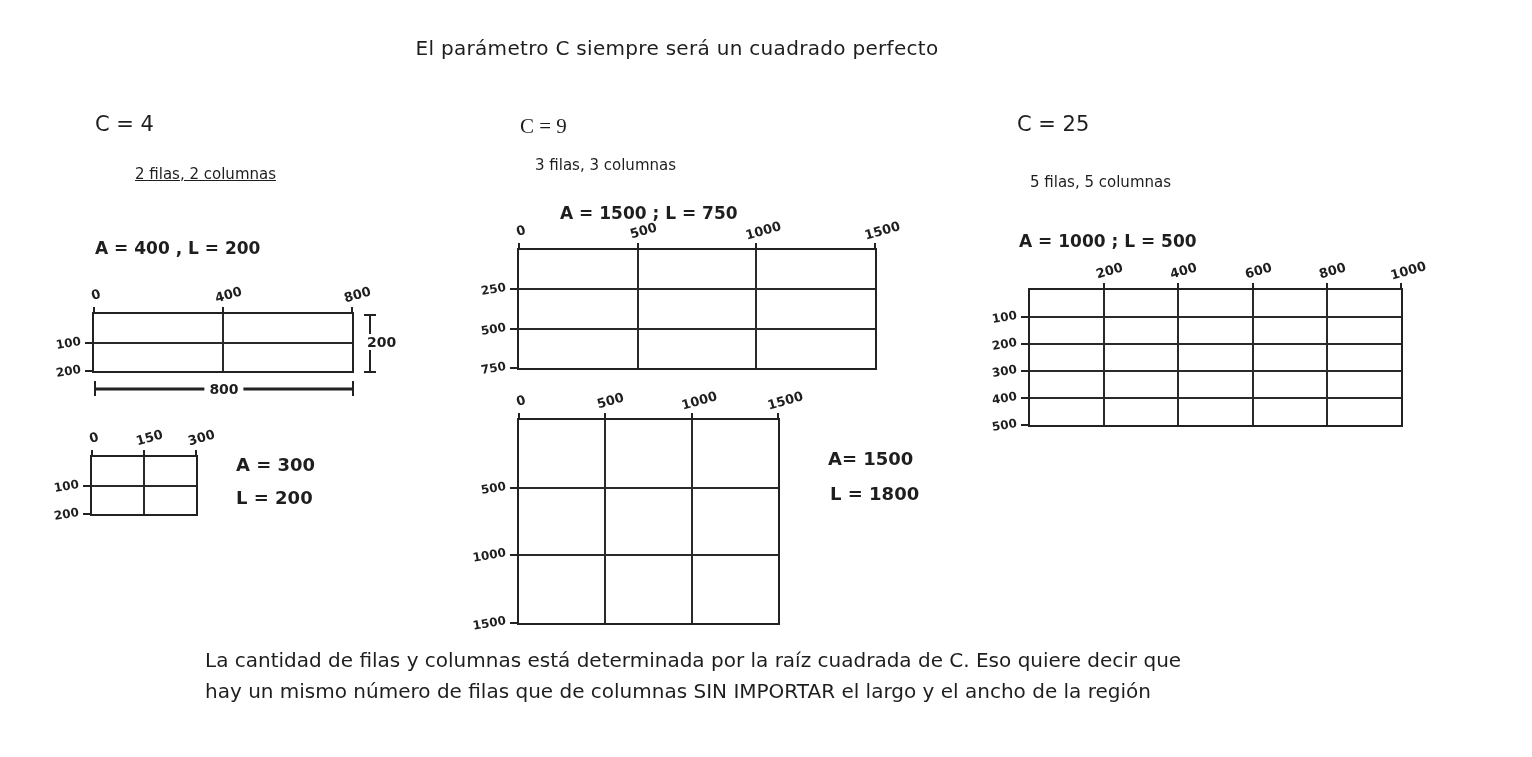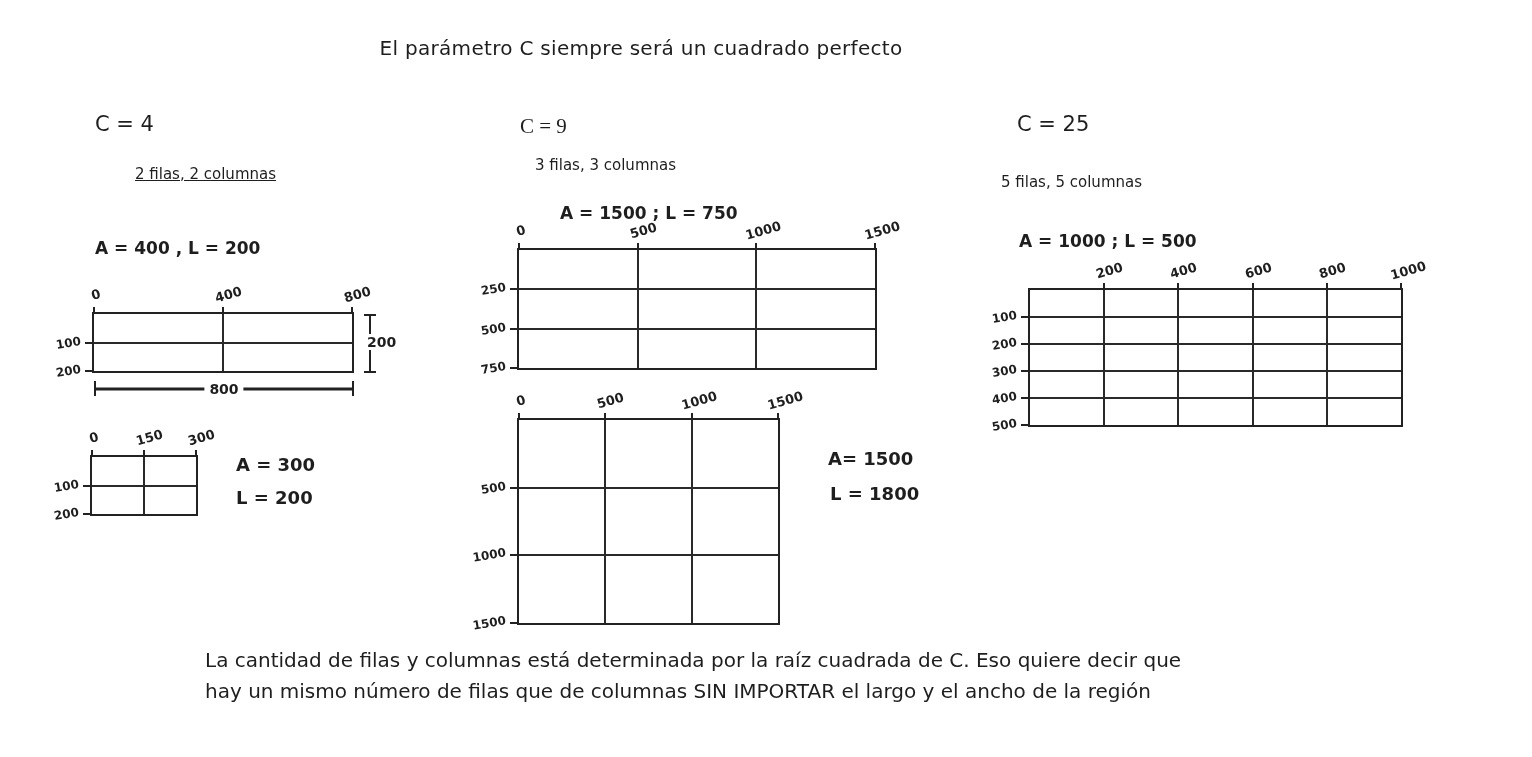--- a/index.html
+++ b/index.html
@@ -1,21 +1,21 @@
 <!DOCTYPE html>
 <html><head>
 <meta charset="utf-8">
 <style>
   html,body{margin:0;padding:0;}
   body{
     width:1532px;height:757px;position:relative;background:#ffffff;
     font-family:"DejaVu Sans",sans-serif;color:#1e1e1e;overflow:hidden;
   }
   .abs{position:absolute;white-space:nowrap;}
-  .title{font-size:20px;letter-spacing:.3px;}
+  .title{font-size:20px;letter-spacing:.3px;margin-left:36px;}
   .heading{font-size:21px;}
   .subtitle{font-size:15px;}
   .caption{font-size:17px;font-weight:bold;}
   .note{font-size:18px;font-weight:bold;line-height:33px;}
   .footer-line{font-size:20px;line-height:31px;}
   .grid{position:absolute;border:2px solid #222;box-sizing:border-box;background:transparent;}
   .vline{position:absolute;top:0;bottom:0;width:2px;background:#2a2a2a;transform:translateX(-1px);}
   .hline{position:absolute;left:0;right:0;height:2px;background:#2a2a2a;transform:translateY(-1px);}
   .xtick{position:absolute;top:-7px;width:2px;height:7px;background:#222;transform:translateX(-1px);}
   .ytick{position:absolute;left:-9px;width:7px;height:2px;background:#222;transform:translateY(-1px);}
@@ -124,21 +124,21 @@
     <div class="ylab" style="top: 33.3%;">500</div>
     <div class="ytick" style="top: 66.7%;"></div>
     <div class="ylab" style="top: 66.7%;">1000</div>
     <div class="ytick" style="top: 100%;"></div>
     <div class="ylab" style="top: 100%;">1500</div>
   </div>
 <div class="abs note" style="left:828px;top:442px;">A= 1500</div>
 <div class="abs note" style="left:830px;top:477px;">L = 1800</div>
 
 <div class="abs heading" style="left:1017px;top:112px;">C = 25</div>
-<div class="abs subtitle" style="left:1001px;top:173px;text-align:center;">5 filas, 5 columnas</div>
+<div class="abs subtitle" style="left:1030px;top:173px;text-align:center;">5 filas, 5 columnas</div>
 <div class="abs caption" style="left:1019px;top:231px;text-align:center;">A = 1000  ;   L = 500</div>
 
 <div class="grid" style="left:1028px;top:288px;width:375px;height:139px;">
     <div class="vline" style="left: 20%;"></div>
     <div class="vline" style="left: 40%;"></div>
     <div class="vline" style="left: 60%;"></div>
     <div class="vline" style="left: 80%;"></div>
     <div class="hline" style="top: 20%;"></div>
     <div class="hline" style="top: 40%;"></div>
     <div class="hline" style="top: 60%;"></div>

